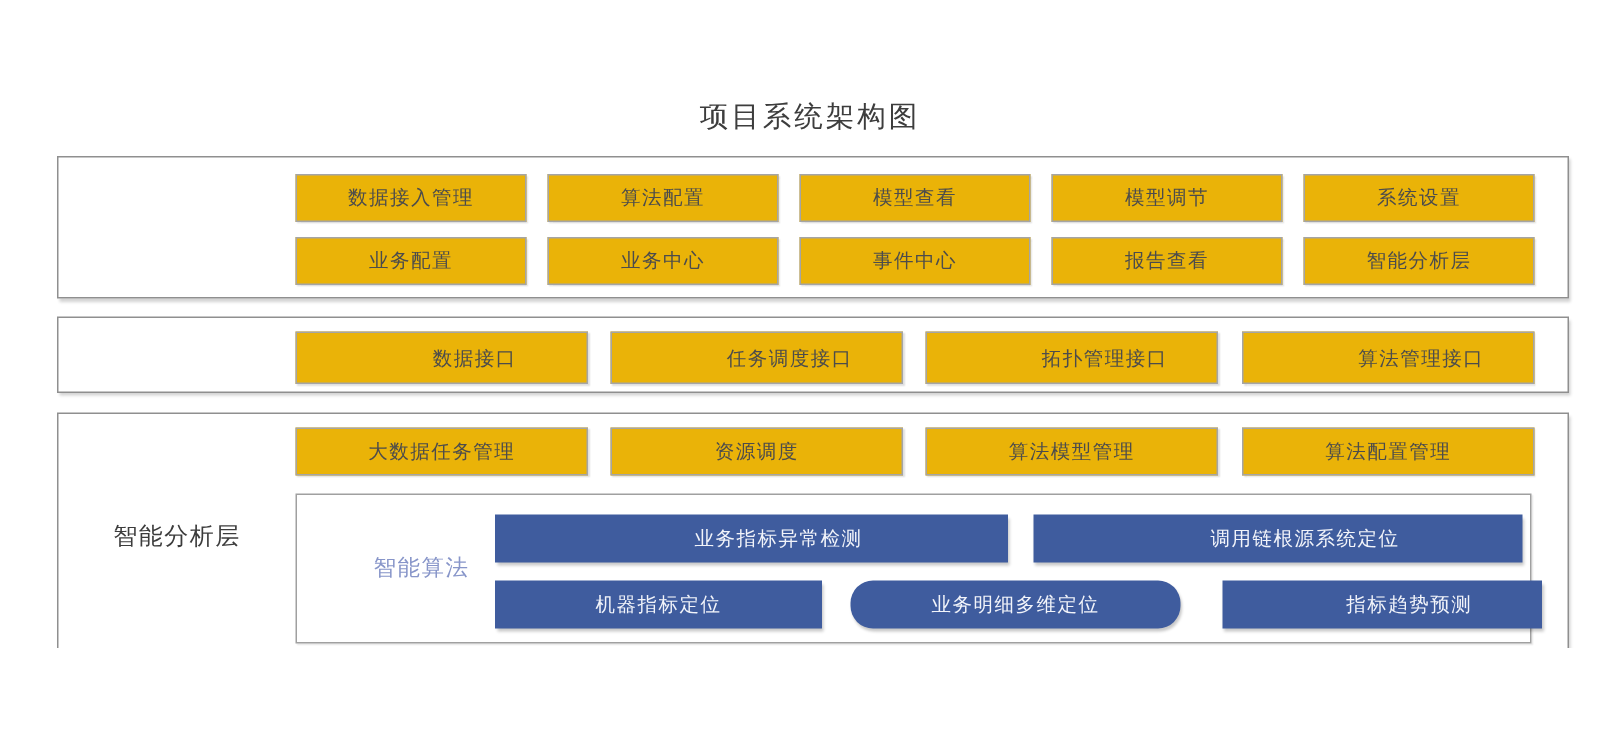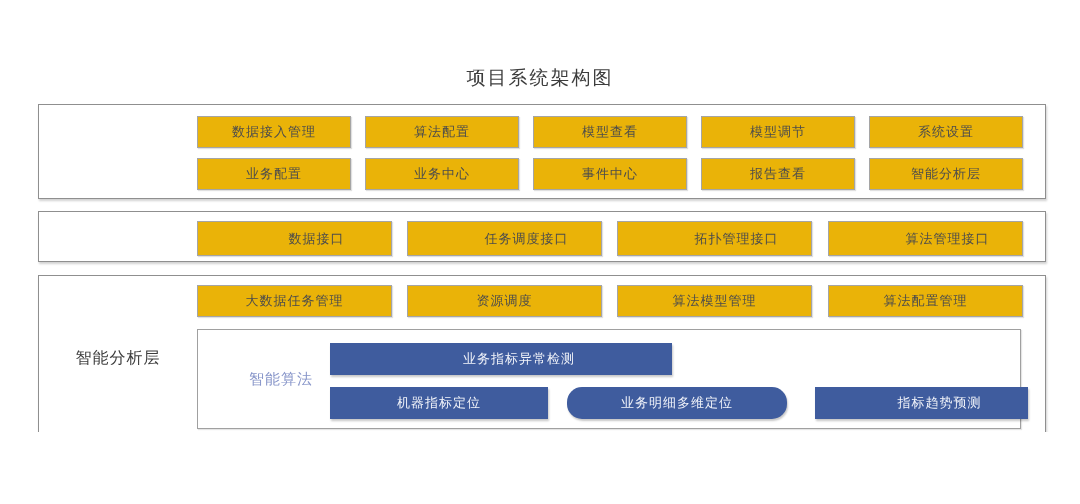--- a/index.html
+++ b/index.html
@@ -138,20 +138,21 @@
   <section class="layer layer3">
     <div class="layer-label">智能分析层</div>
     <div class="cell a-row q-c1">大数据任务管理</div>
     <div class="cell a-row q-c2">资源调度</div>
     <div class="cell a-row q-c3">算法模型管理</div>
     <div class="cell a-row q-c4">算法配置管理</div>
 
     <div class="algo-panel">
       <div class="algo-label">智能算法</div>
       <div class="algo-box g-r1 g-a">业务指标异常检测</div>
+      <div class="algo-box g-r1 g-b">调用链根源系统定位</div>
       <div class="algo-box g-r2 g-c">机器指标定位</div>
       <div class="algo-box g-r2 g-d">业务明细多维定位</div>
       <div class="algo-box g-r2 g-e">指标趋势预测</div>
     </div>
   </section>
 
   <section class="layer layer4">
     <div class="data-label">数据层</div>
   </section>
 

